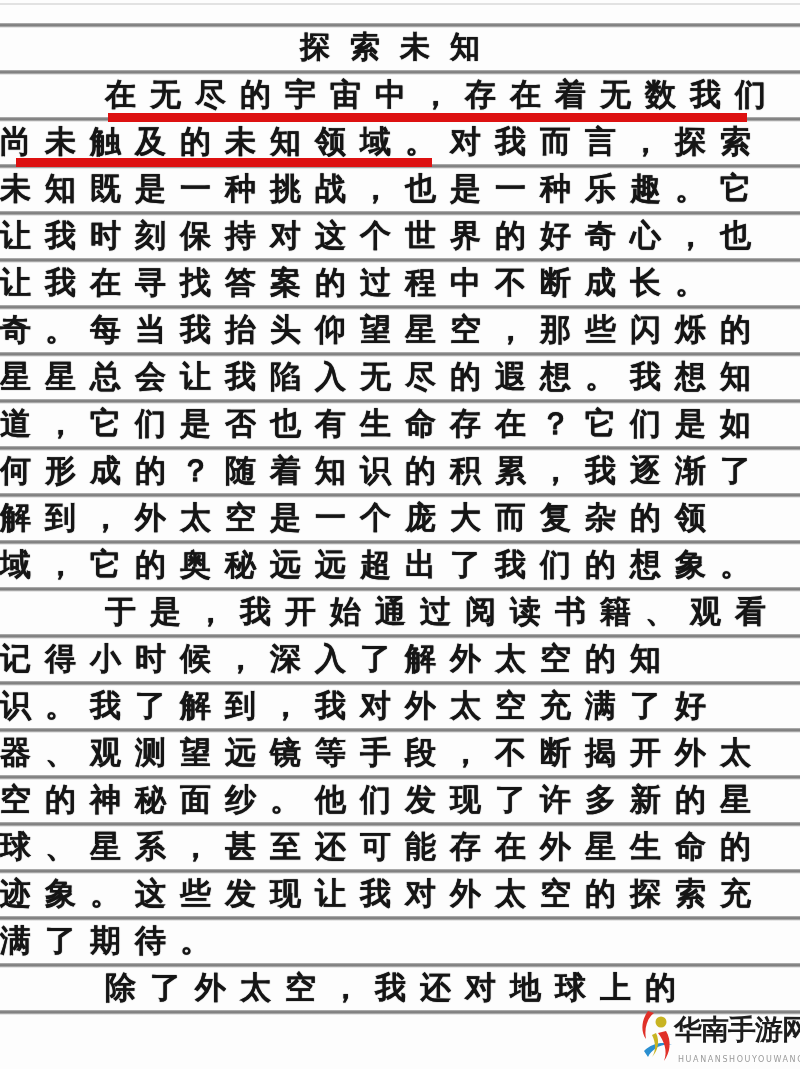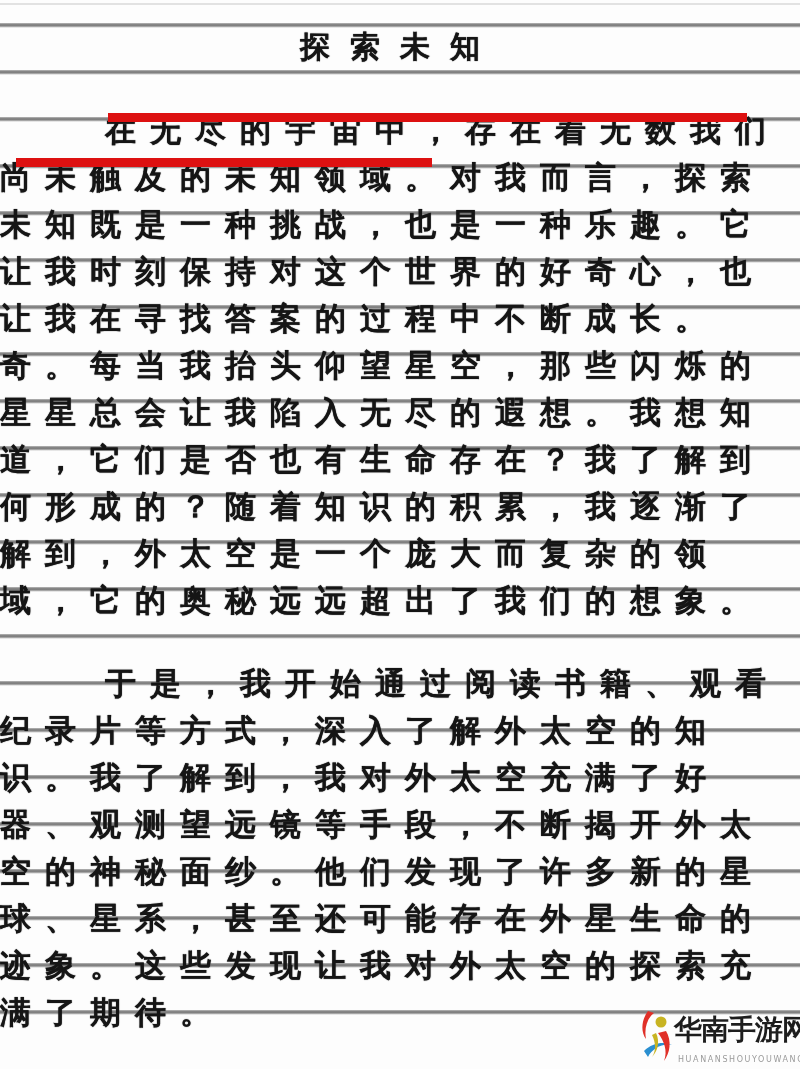--- a/index.html
+++ b/index.html
@@ -30,21 +30,21 @@
   .sheet{
     position:absolute;left:0;top:24px;right:0;
   }
   .row{
     height:47px;line-height:46px;
     font-size:31px;font-weight:700;color:#151515;
     letter-spacing:14px;
     white-space:nowrap;
     text-shadow:0 0 1px #1a1a1a;
   }
-  .row.indent{padding-left:105px;margin-top:36px;}
+  .row.indent{padding-left:105px;}
   .row.title{
     text-align:center;letter-spacing:20px;padding-left:0;
     font-size:30px;
   }
   .redline{position:absolute;height:9px;}
   .redline.r1{left:108px;top:113px;width:639px;}
   .redline.r2{left:16px;top:158px;width:416px;}
   
   .watermark{
     position:absolute;right:0;bottom:2px;width:162px;height:64px;
@@ -71,26 +71,26 @@
 
   <div class="sheet">
     <div class="row title">探索未知</div>
     <div class="row indent">在无尽的宇宙中，存在着无数我们</div>
     <div class="row">尚未触及的未知领域。对我而言，探索</div>
     <div class="row">未知既是一种挑战，也是一种乐趣。它</div>
     <div class="row">让我时刻保持对这个世界的好奇心，也</div>
     <div class="row">让我在寻找答案的过程中不断成长。</div>
     <div class="row">奇。每当我抬头仰望星空，那些闪烁的</div>
     <div class="row">星星总会让我陷入无尽的遐想。我想知</div>
-    <div class="row">道，它们是否也有生命存在？我了解到</div>
+    <div class="row">道，它们是否也有生命存在？它们是如</div>
     <div class="row">何形成的？随着知识的积累，我逐渐了</div>
     <div class="row">解到，外太空是一个庞大而复杂的领</div>
     <div class="row">域，它的奥秘远远超出了我们的想象。</div>
     <div class="row indent">于是，我开始通过阅读书籍、观看</div>
-    <div class="row">纪录片等方式，深入了解外太空的知</div>
+    <div class="row">记得小时候，深入了解外太空的知</div>
     <div class="row">识。我了解到，我对外太空充满了好</div>
     <div class="row">器、观测望远镜等手段，不断揭开外太</div>
     <div class="row">空的神秘面纱。他们发现了许多新的星</div>
     <div class="row">球、星系，甚至还可能存在外星生命的</div>
     <div class="row">迹象。这些发现让我对外太空的探索充</div>
     <div class="row">满了期待。</div>
     <div class="row indent">除了外太空，我还对地球上的</div>
   </div>
 
   <div class="redline r1" style="background: rgb(221, 17, 17);"></div>

